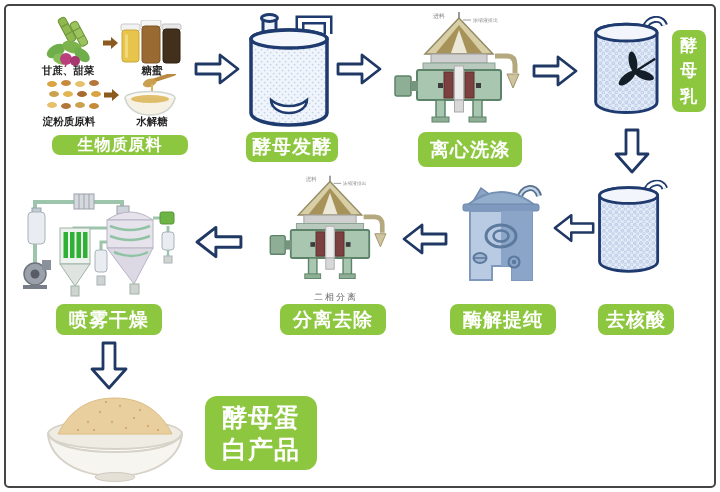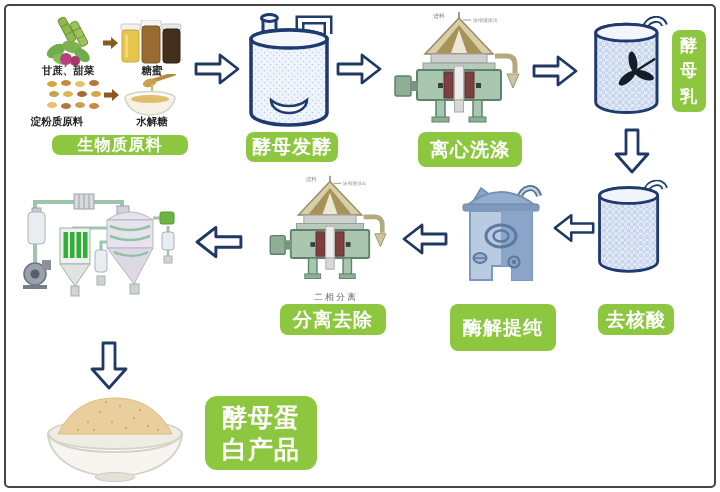--- a/index.html
+++ b/index.html
@@ -136,21 +136,21 @@
     <g transform="rotate(-18 40 8)">
       <rect x="30" y="2" width="26" height="4" rx="2" fill="#b98a3f"></rect>
       <ellipse cx="28" cy="5" rx="7" ry="4" fill="#caa050"></ellipse>
     </g>
     <line x1="30" y1="10" x2="30" y2="20" stroke="#d9b356" stroke-width="2"></line>
     <ellipse cx="28" cy="24" rx="25" ry="6.5" fill="#fbf9f3" stroke="#cfd6cf" stroke-width="1.5"></ellipse>
     <path d="M3,24 C6,37 18,41 28,41 C38,41 50,37 53,24" fill="#f6f1e2" stroke="#cfd6cf" stroke-width="1.5"></path>
     <ellipse cx="28" cy="25" rx="19" ry="4" fill="#ddb85e" opacity="0.9"></ellipse>
   </svg>
 
-  <div class="smalltxt" style="left:18px;top:115px;width:78px">淀粉质原料</div>
+  <div class="smalltxt" style="left:30px;top:115px;width:78px">淀粉质原料</div>
   <div class="smalltxt" style="left:124px;top:115px;width:56px">水解糖</div>
 
   <div class="glabel" style="left:52px;top:135px;width:136px;height:20px;font-size:16px">生物质原料</div>
 
   <svg class="abs arrow" style="left:194px;top:52px" width="46" height="34" viewBox="0 0 46 34">
     <polygon points="2,12 26,12 26,3 44,17 26,31 26,22 2,22"></polygon>
   </svg>
 
   <svg class="abs" style="left:242px;top:12px" width="94" height="120" viewBox="0 0 94 120">
     <rect x="21" y="6" width="13" height="16" fill="#f0f5fc" stroke="#1e3a6e" stroke-width="3"></rect>
@@ -211,21 +211,21 @@
     <rect x="7" y="34" width="76" height="7" rx="2" fill="#7e99bd" stroke="#6e87ab"></rect>
     <path d="M14,41 H76 V110 H56 V96 H36 V110 H14 Z" fill="#b9cbe2" stroke="#7e99bd" stroke-width="2"></path>
     <path d="M45,41 H76 V110 H56 V96 H45 Z" fill="#8aa5c8"></path>
     <ellipse cx="45" cy="66" rx="15" ry="11" fill="none" stroke="#5c799e" stroke-width="3"></ellipse>
     <ellipse cx="45" cy="66" rx="7.5" ry="5.5" fill="none" stroke="#5c799e" stroke-width="2.5"></ellipse>
     <ellipse cx="24" cy="88" rx="6.5" ry="5" fill="#9db3d0" stroke="#5c799e" stroke-width="2"></ellipse>
     <line x1="17" y1="88" x2="31" y2="88" stroke="#5c799e" stroke-width="1.5"></line>
     <circle cx="58" cy="92" r="5.5" fill="none" stroke="#5c799e" stroke-width="2.2"></circle>
     <circle cx="58" cy="92" r="2.2" fill="#5c799e"></circle>
   </svg>
-  <div class="glabel" style="left:450px;top:304px;width:106px;height:47px;font-size:19px">酶解提纯</div>
+  <div class="glabel" style="left:450px;top:304px;width:106px;height:31px;font-size:19px">酶解提纯</div>
 
   <svg class="abs arrow" style="left:402px;top:222px" width="46" height="34" viewBox="0 0 46 34">
     <polygon points="44,12 20,12 20,3 2,17 20,31 20,22 44,22"></polygon>
   </svg>
 
   <svg class="abs" style="left:264px;top:174px" width="132" height="112" viewBox="0 0 132 120">
     <use href="#sym-centrifuge"></use>
   </svg>
   <div class="caption" style="left:296px;top:291px;width:80px">二相分离</div>
   <div class="glabel" style="left:280px;top:304px;width:106px;height:31px;font-size:19px">分离去除</div>
@@ -265,20 +265,21 @@
     <path d="M100,50 Q120,58 140,50" fill="none" stroke="#8fc3a4" stroke-width="2.5"></path>
     <path d="M104,66 Q122,74 138,66" fill="none" stroke="#8fc3a4" stroke-width="2.5"></path>
     <rect x="120" y="98" width="9" height="10" fill="#cfd4d0" stroke="#9fb3a6"></rect>
     <rect x="150" y="26" width="14" height="12" rx="2" fill="#6db445" stroke="#58963a"></rect>
     <rect x="152" y="46" width="12" height="18" rx="3" fill="#e9edf1" stroke="#a8b2ba"></rect>
     <line x1="158" y1="64" x2="158" y2="70" stroke="#9cc5ac" stroke-width="2.5"></line>
     <rect x="154" y="70" width="8" height="7" fill="#cfd4d0" stroke="#a8b2ba"></rect>
     <rect x="85" y="64" width="12" height="22" rx="3" fill="#e9edf1" stroke="#a8b2ba"></rect>
     <rect x="87" y="90" width="8" height="9" fill="#cfd4d0" stroke="#a8b2ba"></rect>
   </svg>
+  <div class="glabel" style="left:56px;top:304px;width:106px;height:31px;font-size:19px">喷雾干燥</div>
 
   <svg class="abs arrow" style="left:88px;top:341px" width="42" height="50" viewBox="0 0 42 50">
     <polygon points="15,2 27,2 27,28 38,28 21,47 4,28 15,28"></polygon>
   </svg>
 
   <svg class="abs" style="left:30px;top:388px" width="170" height="94" viewBox="0 0 170 94">
     <ellipse cx="85" cy="46" rx="67" ry="15" fill="#efece4" stroke="#d6d2c8" stroke-width="2"></ellipse>
     <path d="M28,46 C40,22 58,10 85,10 C115,10 132,26 142,46 Z" fill="#e9cf9e" stroke="#dcbd82"></path>
     <g fill="#d4ad72">
       <circle cx="70" cy="24" r="1.2"></circle>

